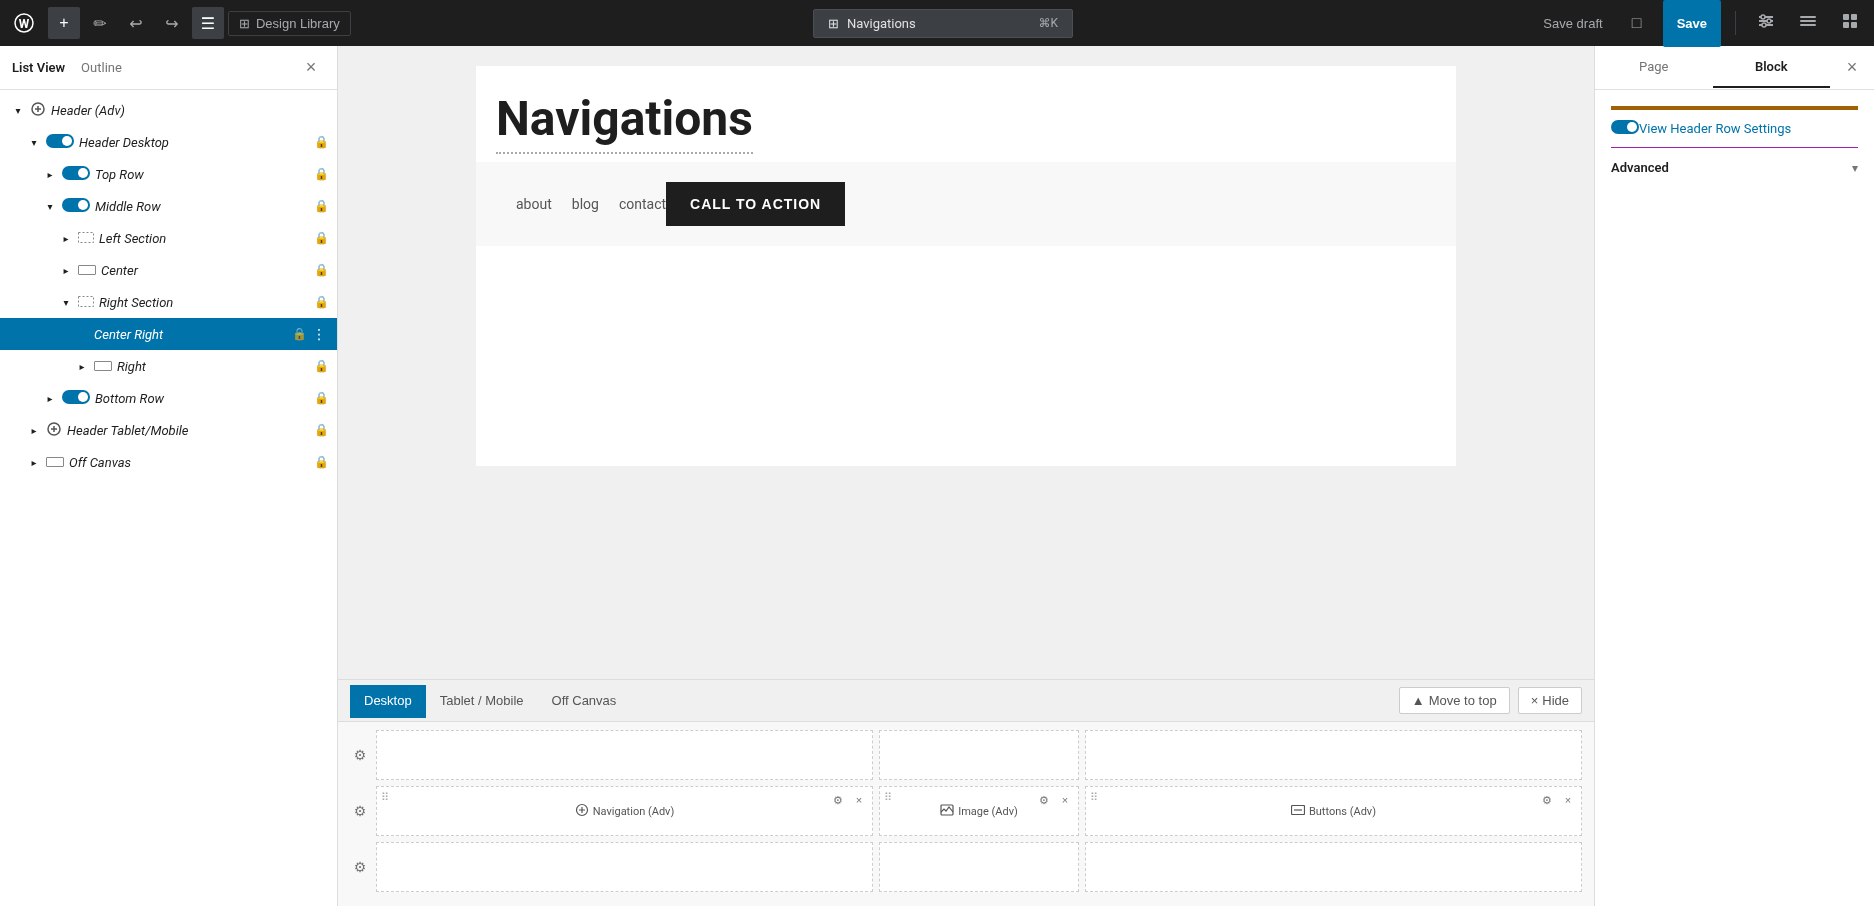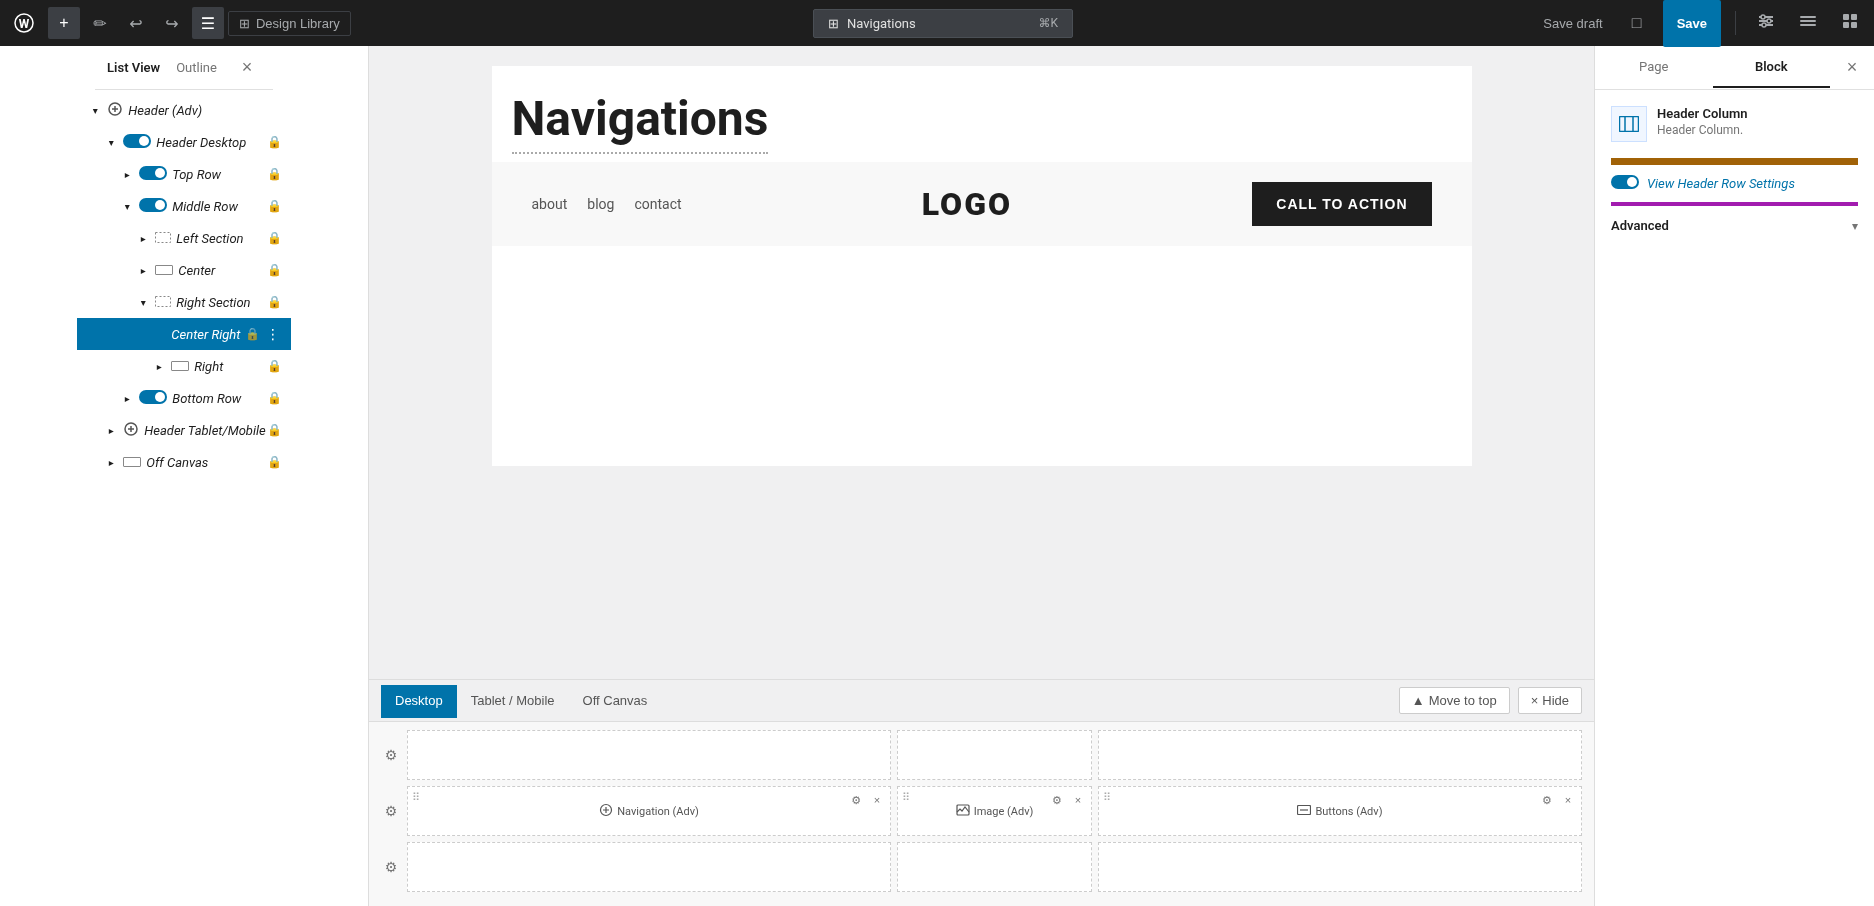--- a/index.html
+++ b/index.html
@@ -46,22 +46,22 @@
     }
     .toolbar-divider { width: 1px; height: 24px; background: #3c3f44; margin: 0 4px; }
 
     
     .main-layout {
       display: flex; flex: 1; overflow: hidden;
     }
 
     
     .sidebar {
-      width: 369px; background: #fff; border-right: 1px solid #ddd;
-      display: flex; flex-direction: column; overflow: hidden; flex-shrink: 0; align-items: center;
+      width: 338px; background: #fff; border-right: 1px solid #ddd;
+      display: flex; flex-direction: column; overflow: hidden; flex-shrink: 0;
     }
     .sidebar-header {
       display: flex; align-items: center; padding: 8px 12px; border-bottom: 1px solid #e0e0e0;
       gap: 16px; height: 44px;
     }
     .sidebar-title {
       font-size: 13px; font-weight: 400; color: #1e1e1e;
     }
     .sidebar-title.active { font-weight: 600; }
     .sidebar-close {
@@ -210,25 +210,25 @@
     .right-panel-body { padding: 16px; flex: 1; overflow-y: auto; }
     .block-info { display: flex; align-items: flex-start; gap: 10px; margin-bottom: 16px; }
     .block-icon-box {
       width: 36px; height: 36px; background: #f0f6ff; border: 1px solid #cce0ff;
       display: flex; align-items: center; justify-content: center; flex-shrink: 0;
     }
     .block-info-text { flex: 1; }
     .block-name { font-size: 13px; font-weight: 600; color: #1e1e1e; margin-bottom: 2px; }
     .block-desc { font-size: 12px; color: #757575; }
     .view-settings-row {
-      display: flex; align-items: center; gap: 8px; padding: 10px 0; border-top: 7px solid #a16207; font-style: italic;
+      display: flex; align-items: center; padding: 10px 0; border-top: 4px solid #a16207;
     }
     .view-settings-icon { color: #0073aa; font-size: 14px; }
     .view-settings-label { font-size: 13px; color: #0073aa; cursor: pointer; flex: 1; }
-    .advanced-section { border-top: 4px solid #a21caf; }
+    .advanced-section { border-top: 1px solid #a21caf; }
     .advanced-header {
       display: flex; align-items: center; justify-content: space-between;
       padding: 12px 0; cursor: pointer;
     }
     .advanced-title { font-size: 13px; font-weight: 600; color: #1e1e1e; }
     .advanced-chevron { color: #757575; font-size: 12px; }
 
     
     .toggle-icon {
       display: inline-flex; align-items: center; justify-content: center;
@@ -460,21 +460,20 @@
         <div class="page-title-area">
           <h1 class="page-title-text">Navigations</h1>
         </div>
         <div class="header-preview">
           <div class="header-nav-bar">
             <nav class="nav-links">
               <a class="nav-link">about</a>
               <a class="nav-link">blog</a>
               <a class="nav-link">contact</a>
             </nav>
-            <div class="header-logo">LOGO</div>
             <button class="cta-button">CALL TO ACTION</button>
           </div>
         </div>
       </div>
     </div>
 
     <div class="bottom-panel">
       <div class="bottom-panel-tabs">
         <button class="bottom-tab active">Desktop</button>
         <button class="bottom-tab">Tablet / Mobile</button>
@@ -570,33 +569,20 @@
 
   <div class="right-panel">
     <div class="right-panel-header">
       <div class="right-panel-tab">Page</div>
       <div class="right-panel-tab active">Block</div>
       <button class="right-panel-close">
         <span>×</span>
       </button>
     </div>
     <div class="right-panel-body">
-      <div class="block-info">
-        <div class="block-icon-box">
-          <svg width="20" height="16" viewBox="0 0 20 16" fill="none">
-            <rect x="0.5" y="0.5" width="19" height="15" rx="1" stroke="#0073aa" stroke-width="1.5" fill="none"></rect>
-            <line x1="6" y1="0.5" x2="6" y2="15.5" stroke="#0073aa" stroke-width="1.5"></line>
-            <line x1="14" y1="0.5" x2="14" y2="15.5" stroke="#0073aa" stroke-width="1.5"></line>
-          </svg>
-        </div>
-        <div class="block-info-text">
-          <div class="block-name">Header Column</div>
-          <div class="block-desc">Header Column.</div>
-        </div>
-      </div>
       <div class="view-settings-row">
         <span class="view-settings-icon">
           <span class="toggle-icon"></span>
         </span>
         <span class="view-settings-label">View Header Row Settings</span>
       </div>
       <div class="advanced-section">
         <div class="advanced-header">
           <span class="advanced-title">Advanced</span>
           <span class="advanced-chevron">▾</span>

